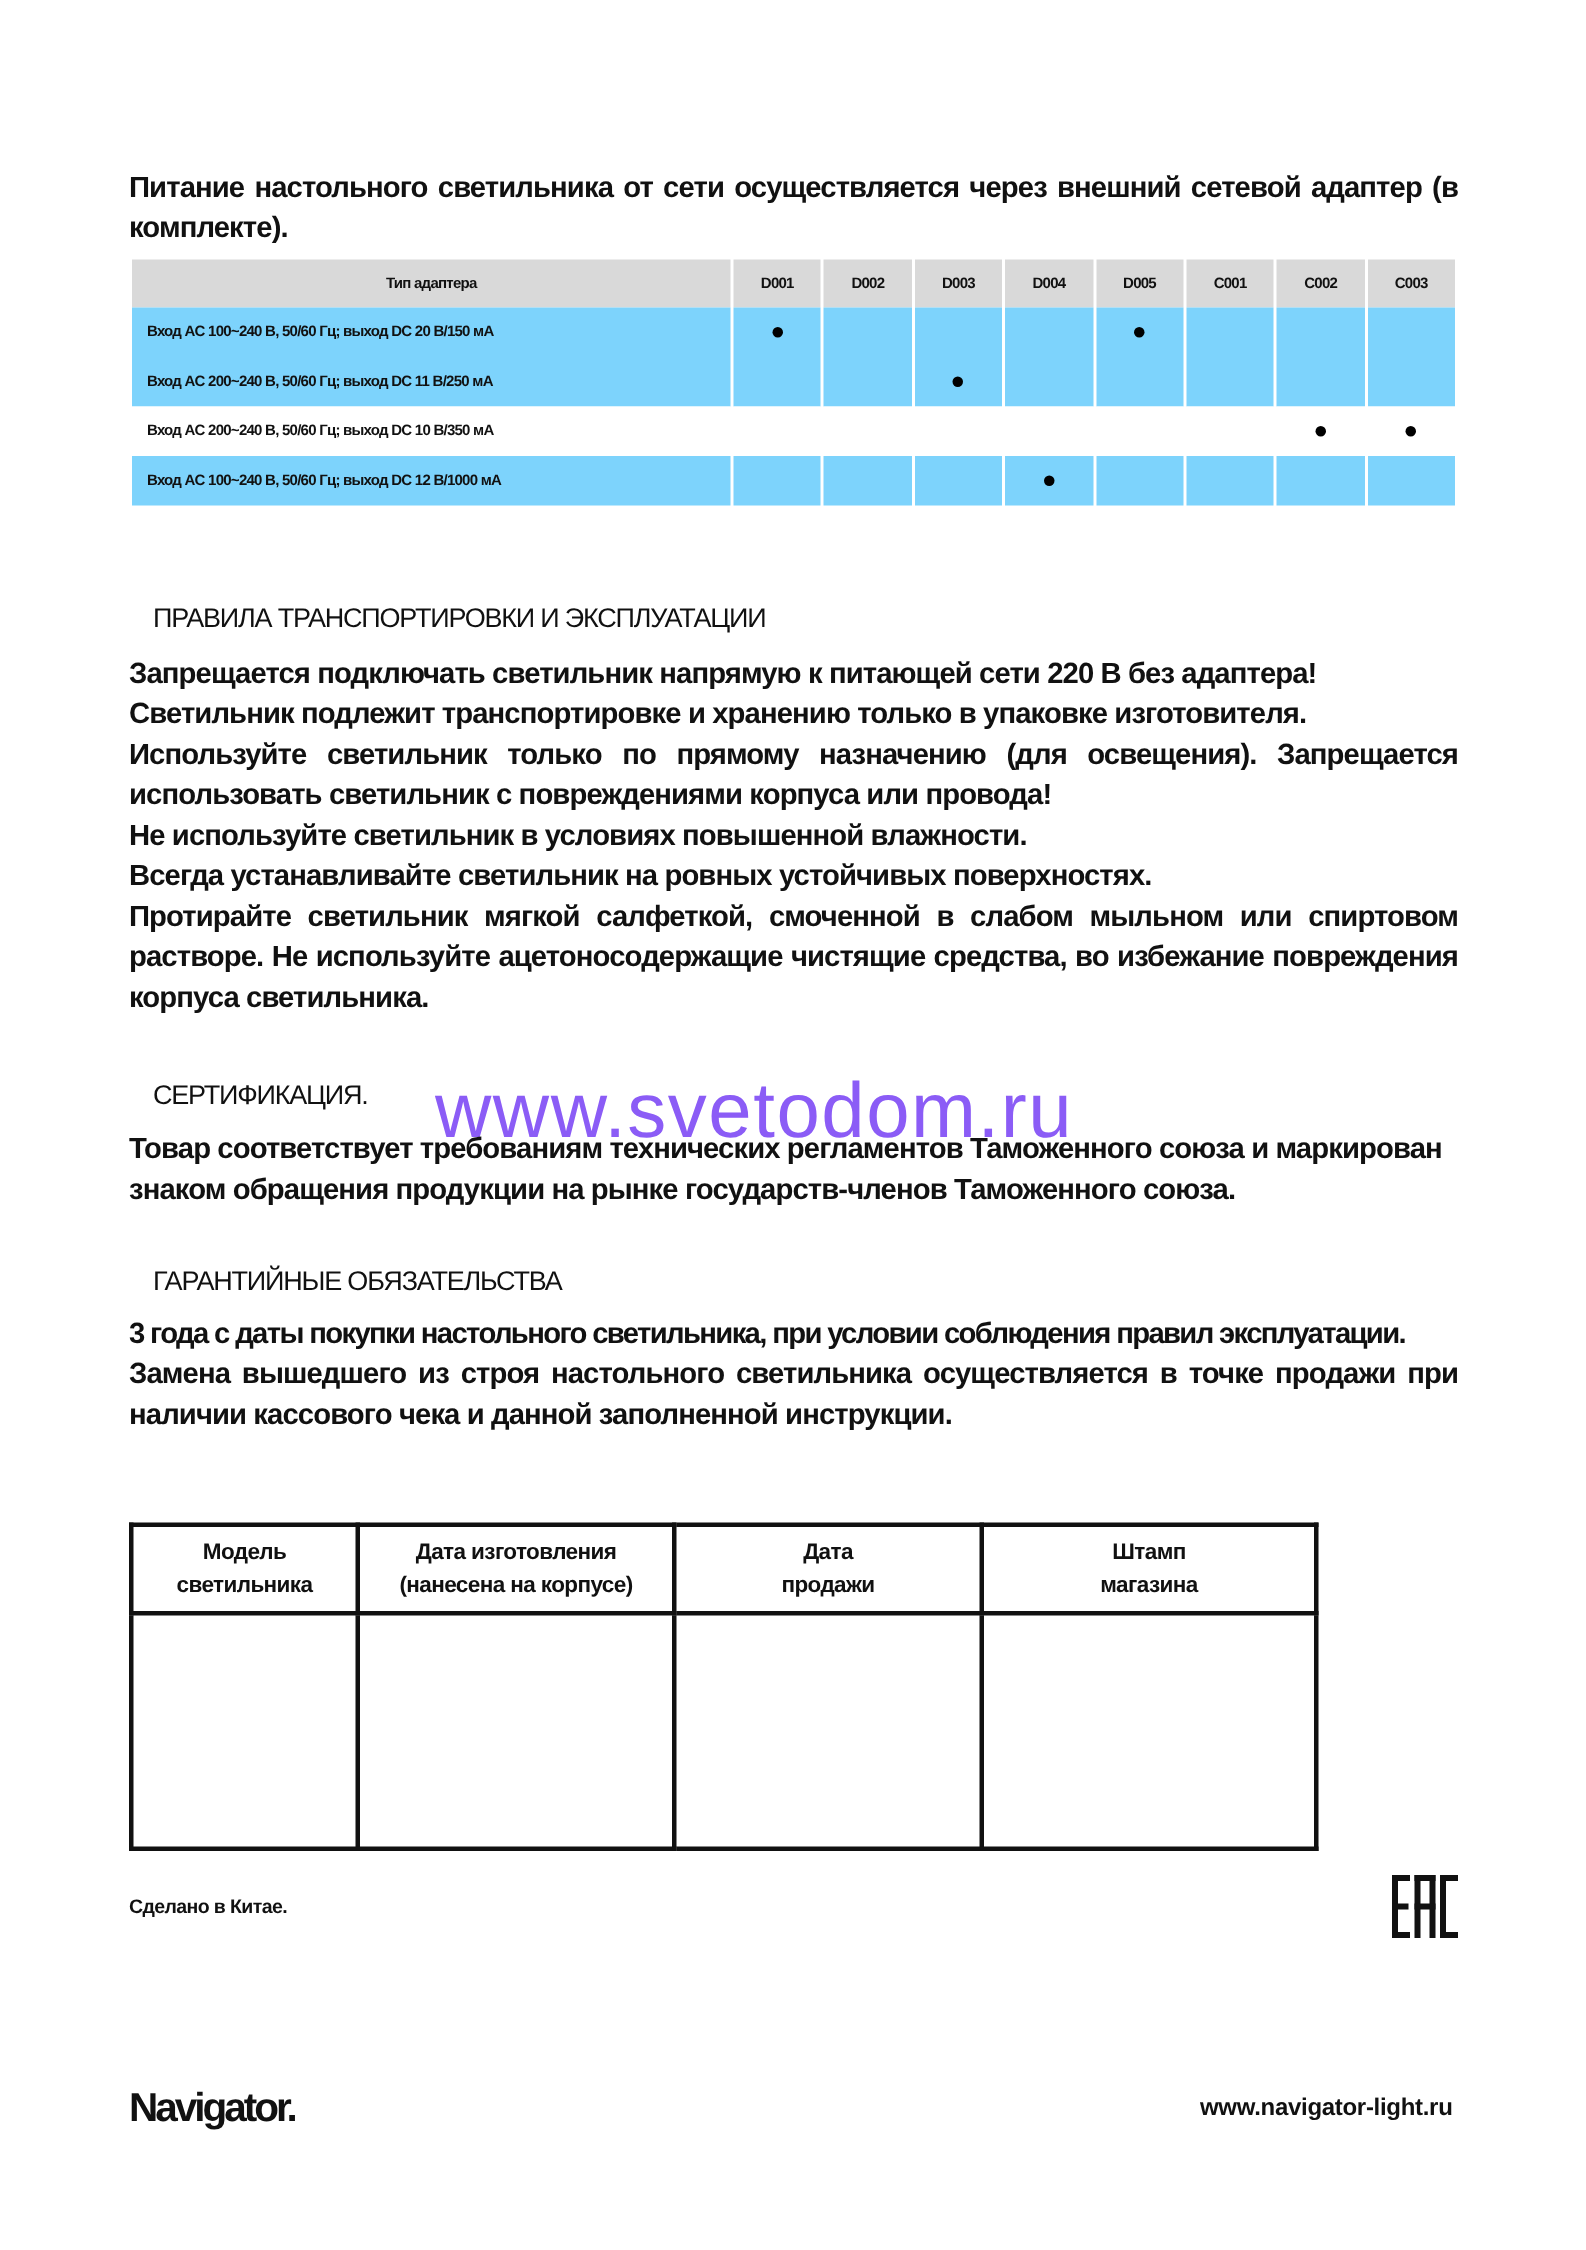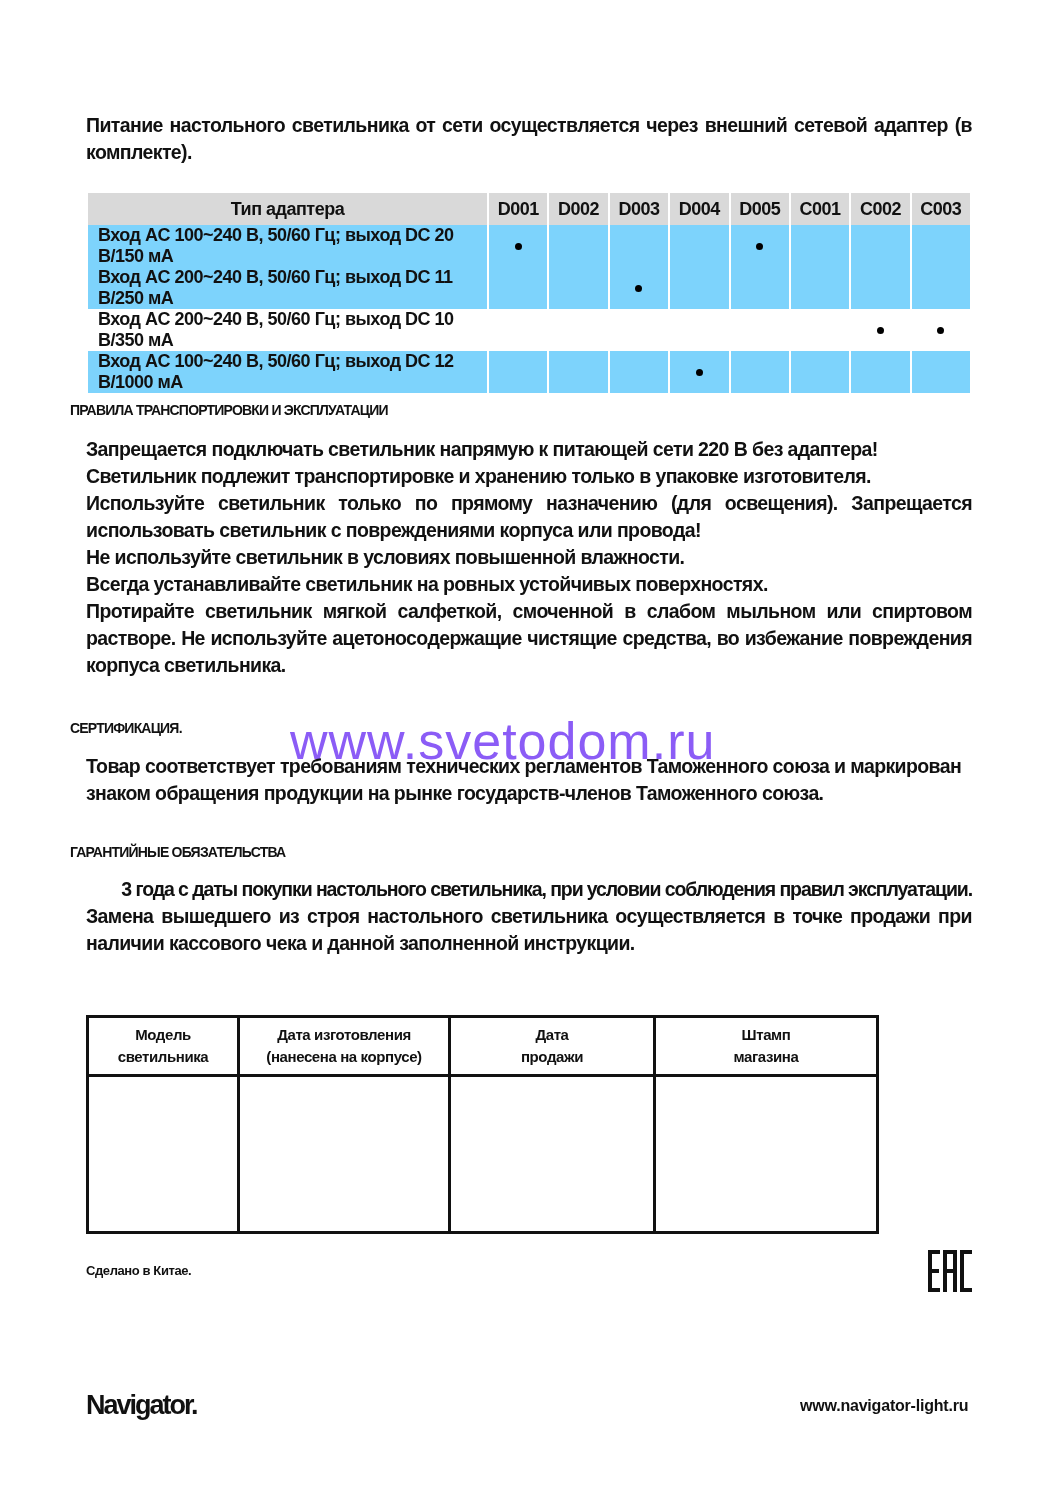--- a/index.html
+++ b/index.html
@@ -1,24 +1,24 @@
 <!DOCTYPE html>
 <html><head>
 <meta charset="utf-8">
 <style>
   html, body { margin: 0; padding: 0; background: #ffffff; }
   body { width: 1057px; height: 1500px; position: relative; overflow: hidden;
          font-family: "Liberation Sans", "DejaVu Sans", sans-serif; color: #111; }
   .p { position: absolute; left: 86px; width: 886px; font-size: 19.5px; line-height: 27px; font-weight: bold;
        transform-origin: left top; letter-spacing: -0.6px; }
   .just { text-align: justify; text-align-last: left; }
-  .head { position: absolute; left: 70px; font-size: 14px; font-weight: bold; letter-spacing: -0.8px; }
+  .head { position: absolute; left: 102px; font-size: 18px; font-weight: normal; letter-spacing: -0.8px; }
   
   .atable { position: absolute; left: 86px; top: 173px; width: 886px; border-collapse: separate; border-spacing: 2px 0;
-            font-size: 18px; font-weight: bold; letter-spacing: -0.5px; margin-top: 20px; }
+            font-size: 10px; font-weight: bold; letter-spacing: -0.5px; }
   .atable th { background: #d9d9d9; height: 32px; font-weight: bold; text-align: center; padding: 0; }
   .atable td { height: 33px; padding: 0; text-align: center; }
   .atable td.type { text-align: left; padding-left: 10px; width: 389px; }
   .atable tr.odd td { background: #7dd3fc; }
   .atable tr.even td { background: #ffffff; }
   .dot { display: inline-block; width: 7px; height: 7px; border-radius: 50%; background: #000; vertical-align: middle; }
   
   .wtable { position: absolute; left: 86px; top: 1015px; width: 793px; height: 219px; border-collapse: collapse; border: 3px solid #111; }
   .wtable th { border: 3px solid #111; height: 56px; font-size: 15px; font-weight: bold; line-height: 22px; text-align: center; padding: 0; letter-spacing: -0.4px; }
   .wtable td { border: 3px solid #111; padding: 0; }
@@ -107,21 +107,21 @@
   <div>Не используйте светильник в условиях повышенной влажности.</div>
   <div>Всегда устанавливайте светильник на ровных устойчивых поверхностях.</div>
   <div class="just">Протирайте светильник мягкой салфеткой, смоченной в слабом мыльном или спиртовом растворе. Не используйте ацетоносодержащие чистящие средства, во избежание повреждения корпуса светильника.</div>
 </div>
 
 <div class="head above" style="top:720px;">СЕРТИФИКАЦИЯ.</div>
 <div class="p above" style="top:753px; width:880px;">Товар соответствует требованиям технических регламентов Таможенного союза и маркирован знаком обращения продукции на рынке государств-членов Таможенного союза.</div>
 
 <div class="head above" style="top:844px;">ГАРАНТИЙНЫЕ ОБЯЗАТЕЛЬСТВА</div>
 <div class="p above" style="top:876px;">
-  <div style="letter-spacing:-1.1px;text-align:right;">3 года с даты покупки настольного светильника, при условии соблюдения правил эксплуатации.</div>
+  <div style="letter-spacing:-1.1px;">3 года с даты покупки настольного светильника, при условии соблюдения правил эксплуатации.</div>
   <div class="just">Замена вышедшего из строя настольного светильника осуществляется в точке продажи при наличии кассового чека и данной заполненной инструкции.</div>
 </div>
 
 <table class="wtable">
   <tbody>
       <tr>
     <th style="width:148px;">
       <div>Модель</div>
       <div>светильника</div>
     </th>

